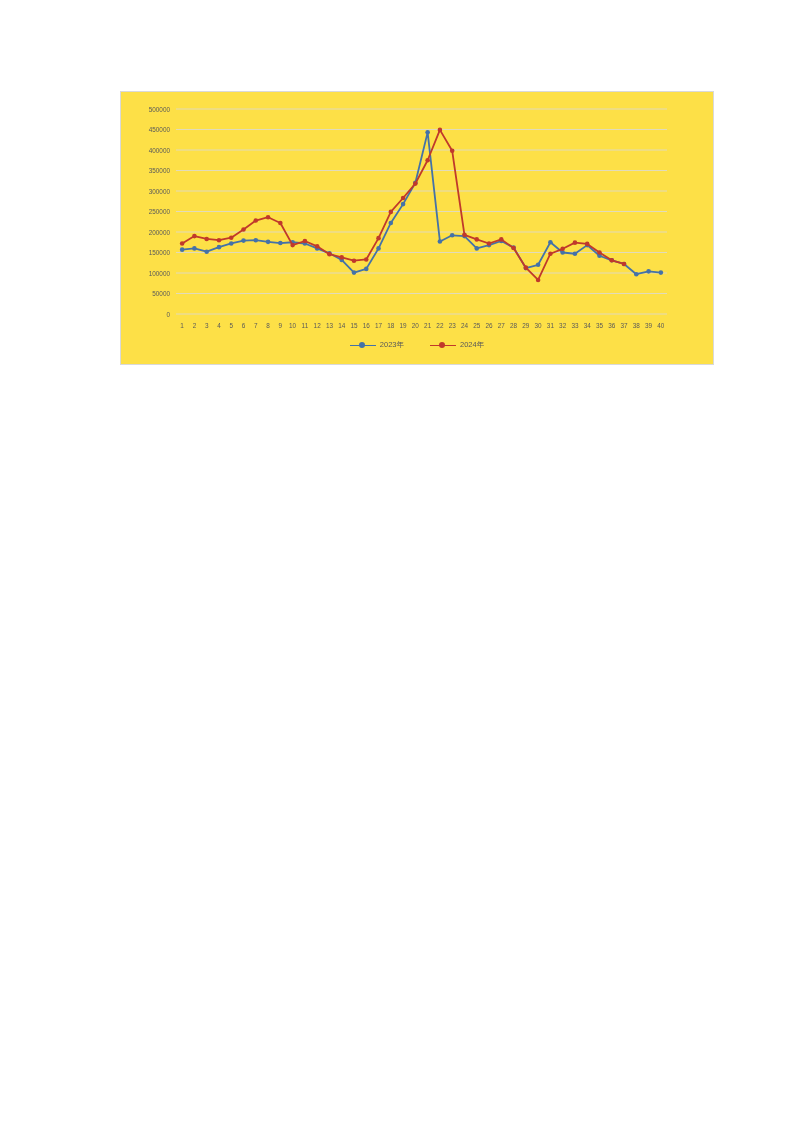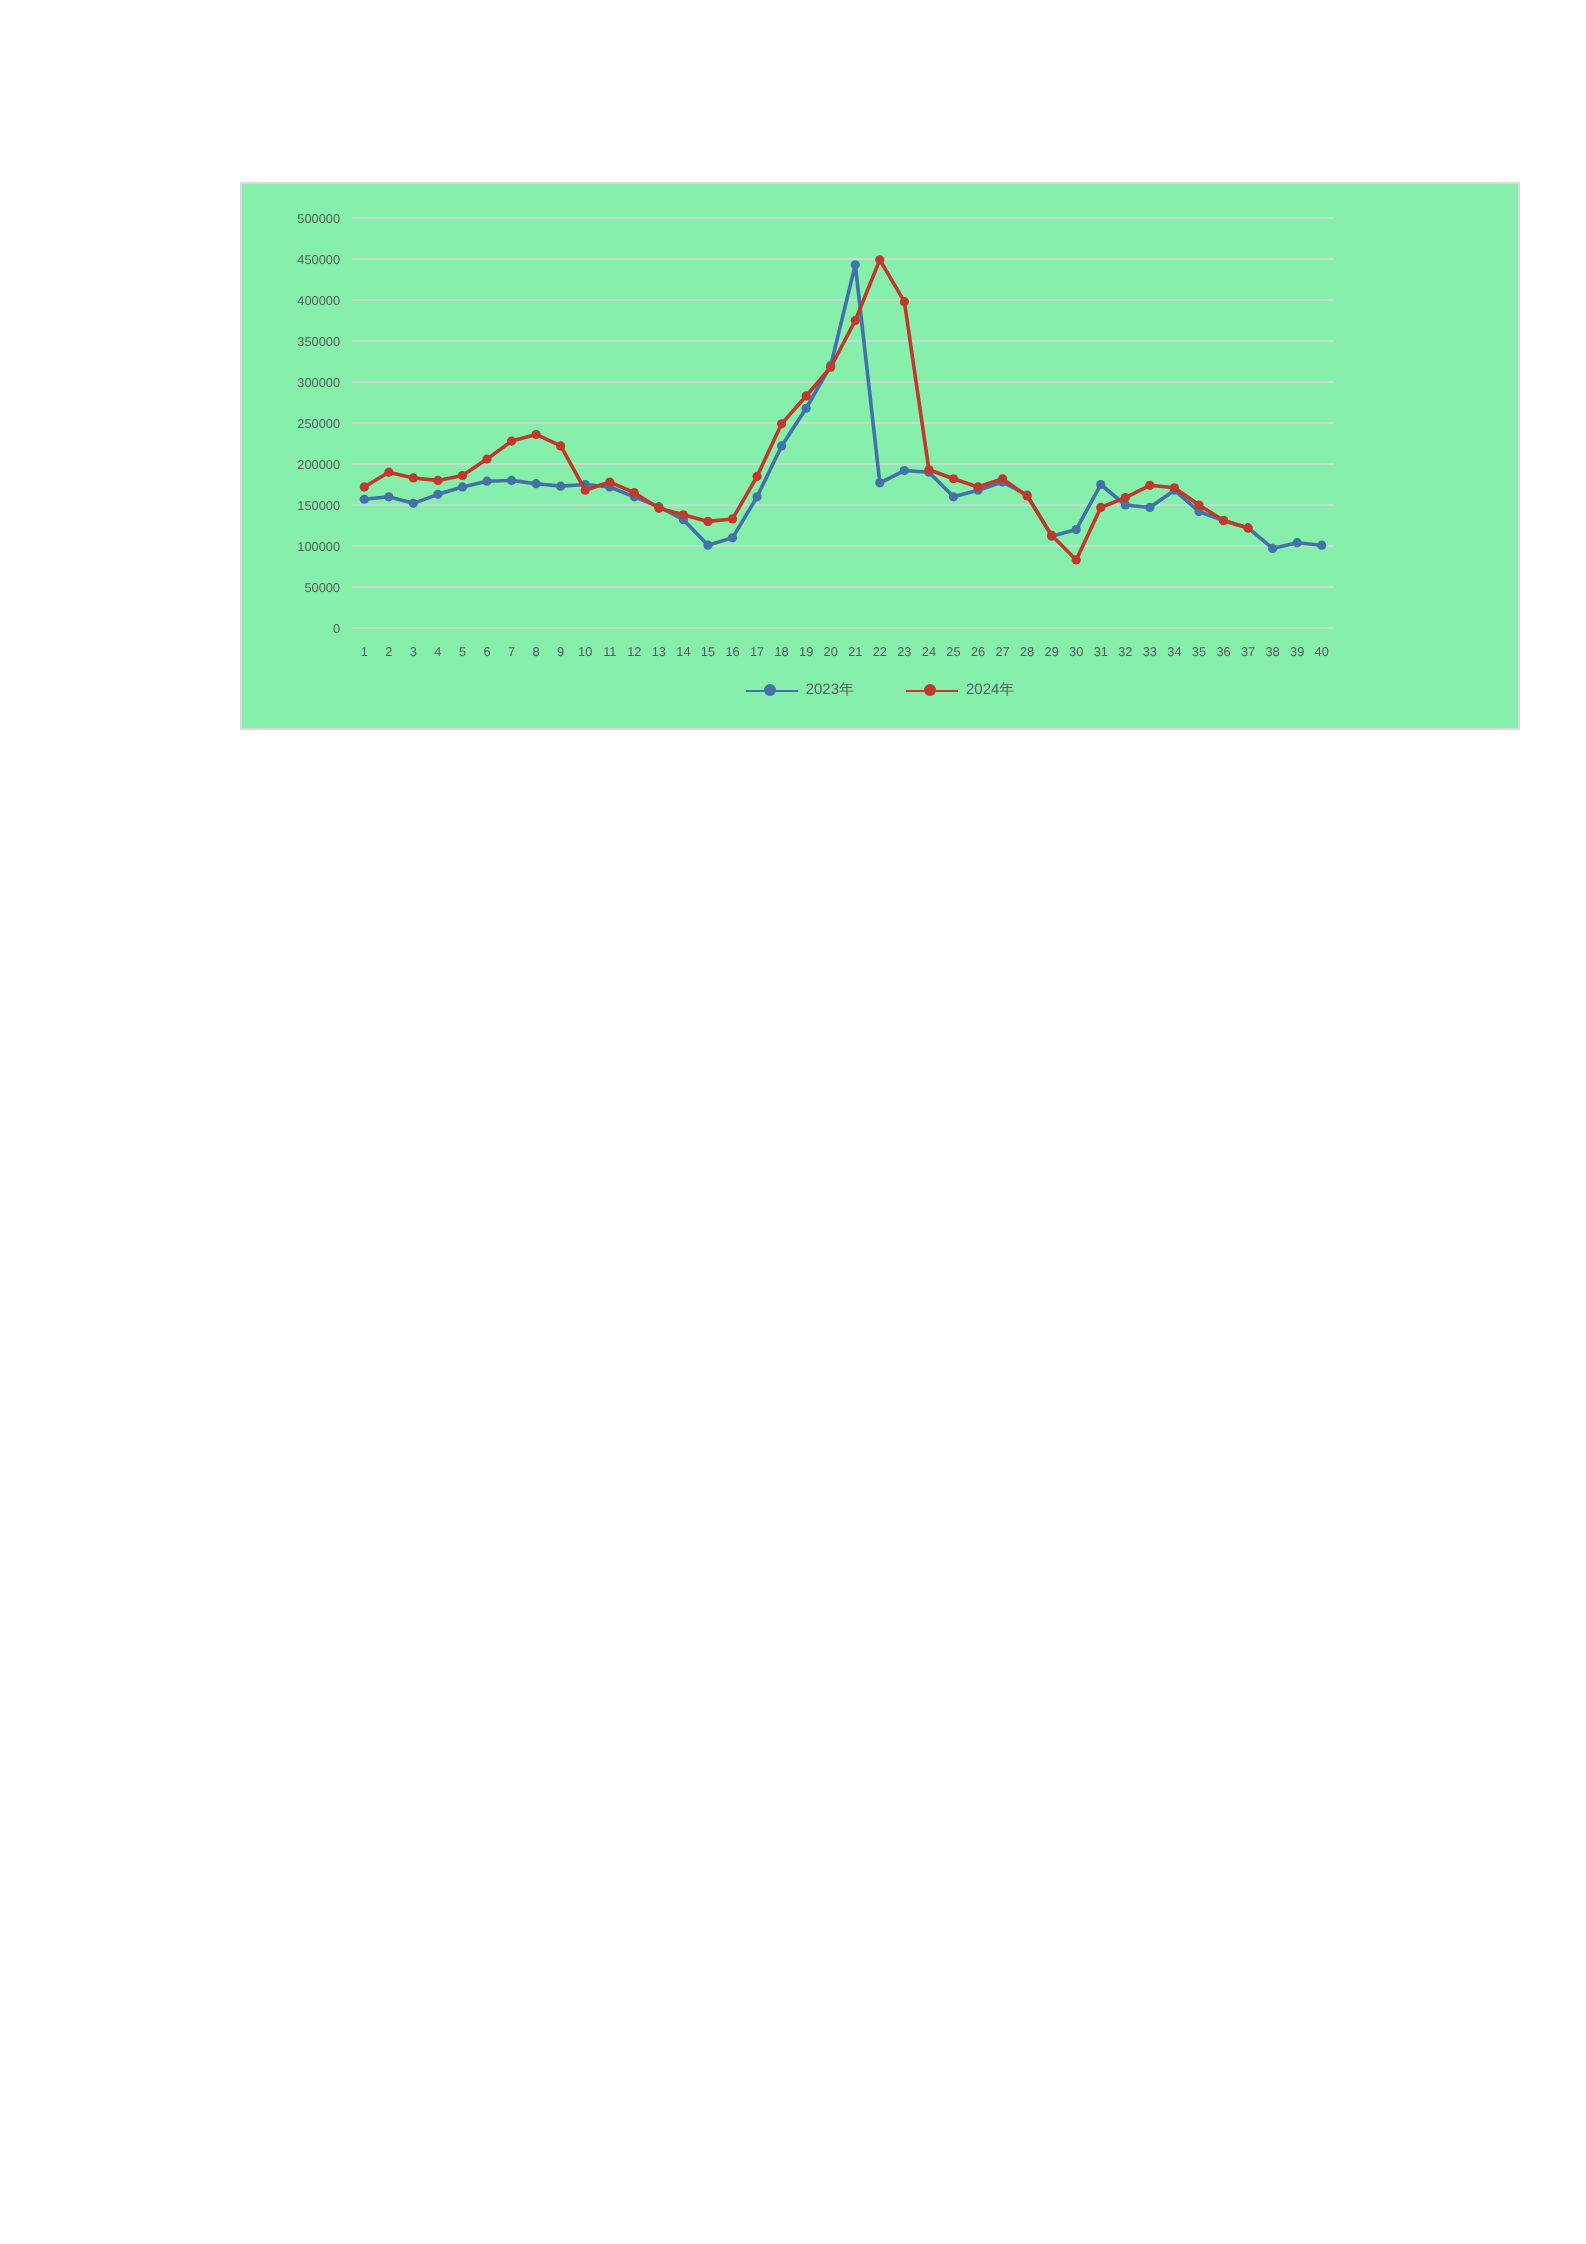--- a/index.html
+++ b/index.html
@@ -17,23 +17,23 @@
     position: absolute;
     left: 0; top: 0;
     width: 793px;
     height: 1122px;
     background: #ffffff;
   }
   .chart-frame {
     position: absolute;
     left: 120px;
     top: 91px;
-    width: 640px;
+    width: 594px;
     height: 274px;
-    background: #86efac;
+    background: #fde047;
     border: 1px solid #d9d9d9;
     box-sizing: border-box;
   }
   .plot-wrap {
     position: absolute;
     left: 0; top: 0;
     width: 100%;
     height: 100%;
   }
   svg.chart {

